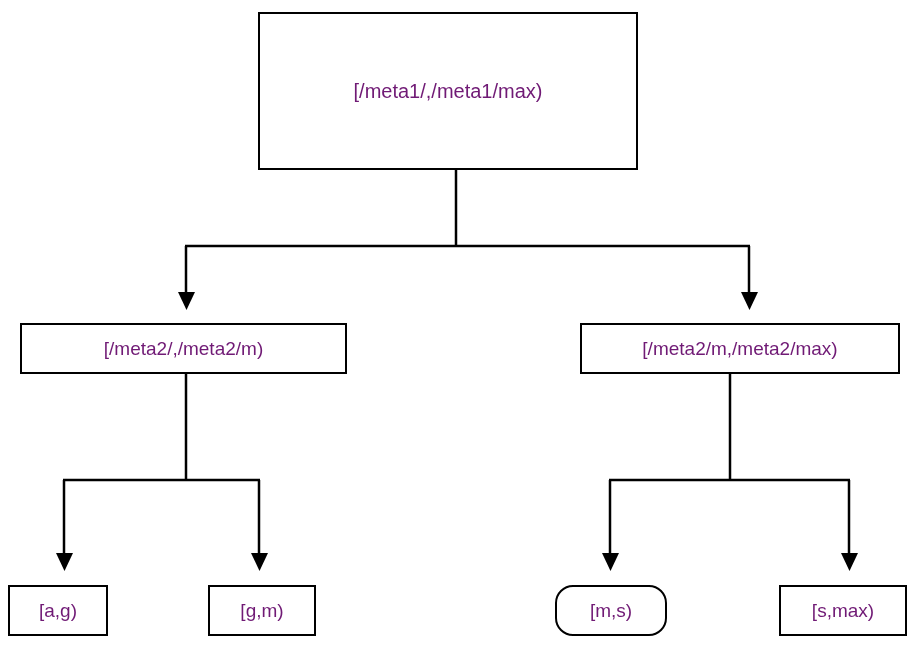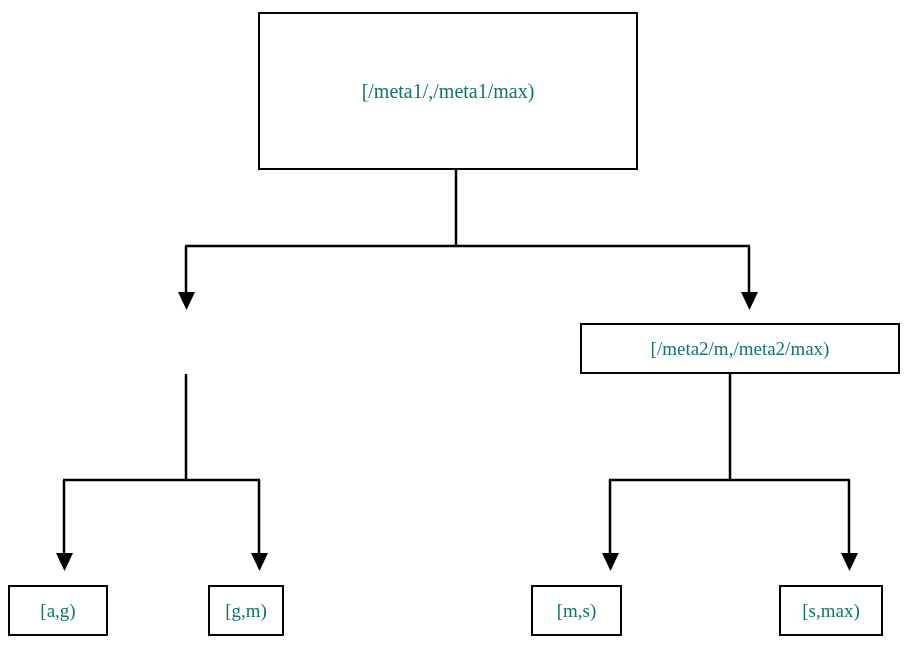--- a/index.html
+++ b/index.html
@@ -27,22 +27,22 @@
     pointer-events: none;
   }
   .node {
     position: absolute;
     box-sizing: border-box;
     border: 2px solid #000000;
     background: #ffffff;
     display: flex;
     align-items: center;
     justify-content: center;
-    color: #0f766e;
-    font-family: Liberation Serif, serif;
+    color: #701a75;
+    font-family: Liberation Sans, sans-serif;
     white-space: pre;
     letter-spacing: 0px;
   }
   .node-root {
     left: 258px;
     top: 12px;
     width: 380px;
     height: 158px;
     font-size: 20px;
   }
@@ -60,23 +60,23 @@
     height: 51px;
     font-size: 19px;
   }
   .node-leaf {
     top: 585px;
     height: 51px;
     font-size: 19px;
     text-align: center;
   }
   .leaf-ag   { left: 8px;   width: 100px; }
-  .leaf-gm   { left: 208px; width: 76px; }
-  .leaf-ms   { left: 531px; width: 91px; }
-  .leaf-smax { left: 779px; width: 104px; }
+  .leaf-gm   { left: 208px; width: 108px; }
+  .leaf-ms   { left: 555px; width: 112px; border-radius: 18px; }
+  .leaf-smax { left: 779px; width: 128px; }
 </style>
 </head>
 <body>
 
 <div id="canvas">
 
   <svg id="edge-layer" width="912" height="652" viewBox="0 0 912 652" xmlns="http://www.w3.org/2000/svg">
 
     <g>
       <path d="M 456 170 L 456 246" stroke="#000000" stroke-width="2.5" fill="none"></path>
@@ -107,20 +107,21 @@
       <path d="M 610 480 L 610 553" stroke="#000000" stroke-width="2.5" fill="none"></path>
       <polygon points="602,553 619,553 610.5,571" fill="#000000"></polygon>
 
       <path d="M 849 480 L 849 553" stroke="#000000" stroke-width="2.5" fill="none"></path>
       <polygon points="841,553 858,553 849.5,571" fill="#000000"></polygon>
     </g>
   </svg>
 
   <div class="node node-root">[/meta1/,/meta1/max)</div>
 
+  <div class="node node-mid-left">[/meta2/,/meta2/m)</div>
 
   <div class="node node-mid-right">[/meta2/m,/meta2/max)</div>
 
   <div class="node node-leaf leaf-ag">[a,g)</div>
 
   <div class="node node-leaf leaf-gm">[g,m)</div>
 
   <div class="node node-leaf leaf-ms">[m,s)</div>
 
   <div class="node node-leaf leaf-smax">[s,max)</div>

